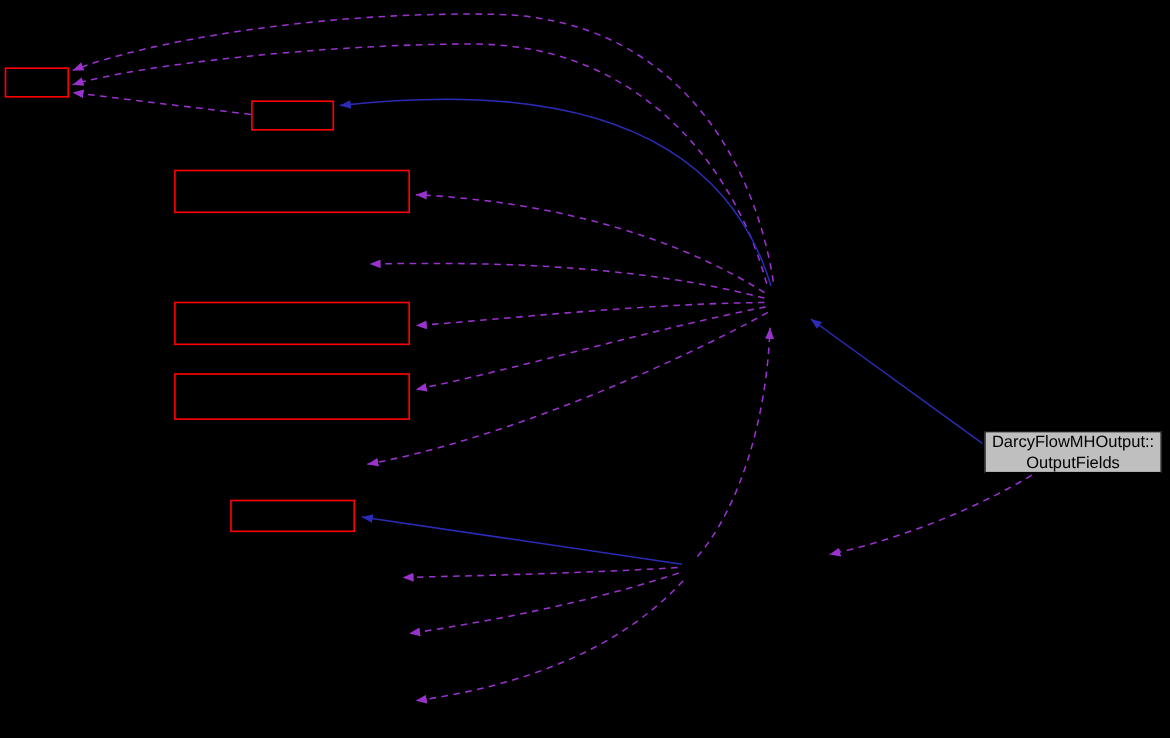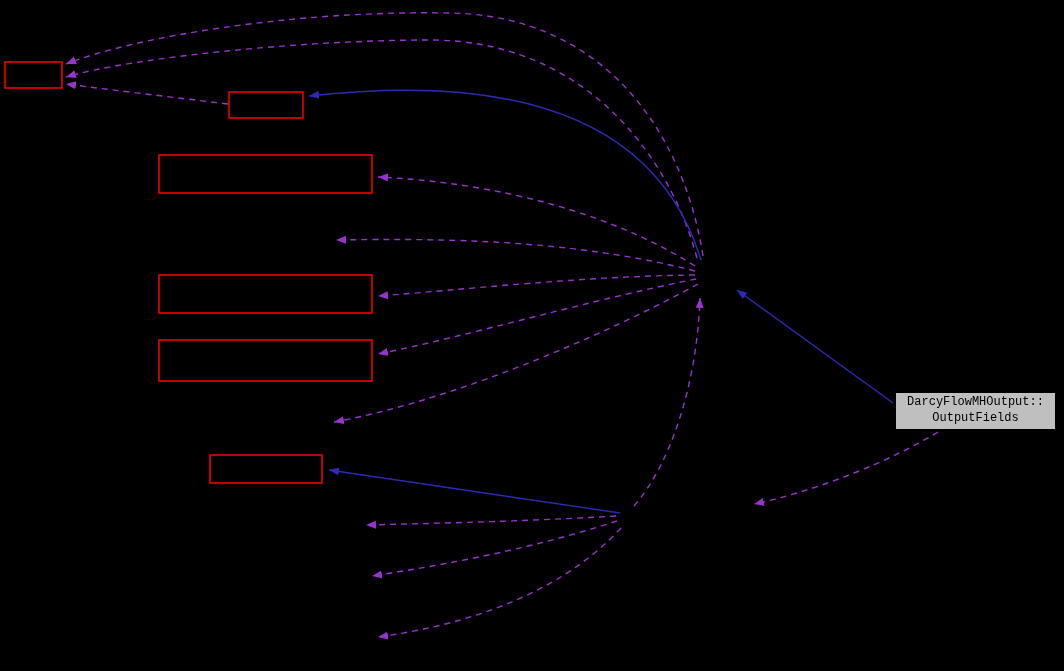--- a/index.html
+++ b/index.html
@@ -48,28 +48,27 @@
   .main-node {
     position: absolute;
     left: 895px;
     top: 392px;
     width: 161px;
     height: 38px;
     box-sizing: border-box;
     background: var(--main-node-fill);
     border: 1px solid var(--main-node-border);
     color: var(--main-node-text);
-    font-size: 12px;
+    font-size: 15px;
     line-height: 1.3;
     display: flex;
     flex-direction: column;
     align-items: center;
     justify-content: center;
     cursor: pointer;
-    font-family: Liberation Mono, monospace;
   }
 </style>
 </head>
 <body>
 
 <div class="stage">
 
   <svg width="1064" height="671" viewBox="0 0 1064 671">
     <defs>
       <marker id="arrow-dashed" markerUnits="userSpaceOnUse" markerWidth="14" markerHeight="12" refX="10" refY="4" orient="auto">

